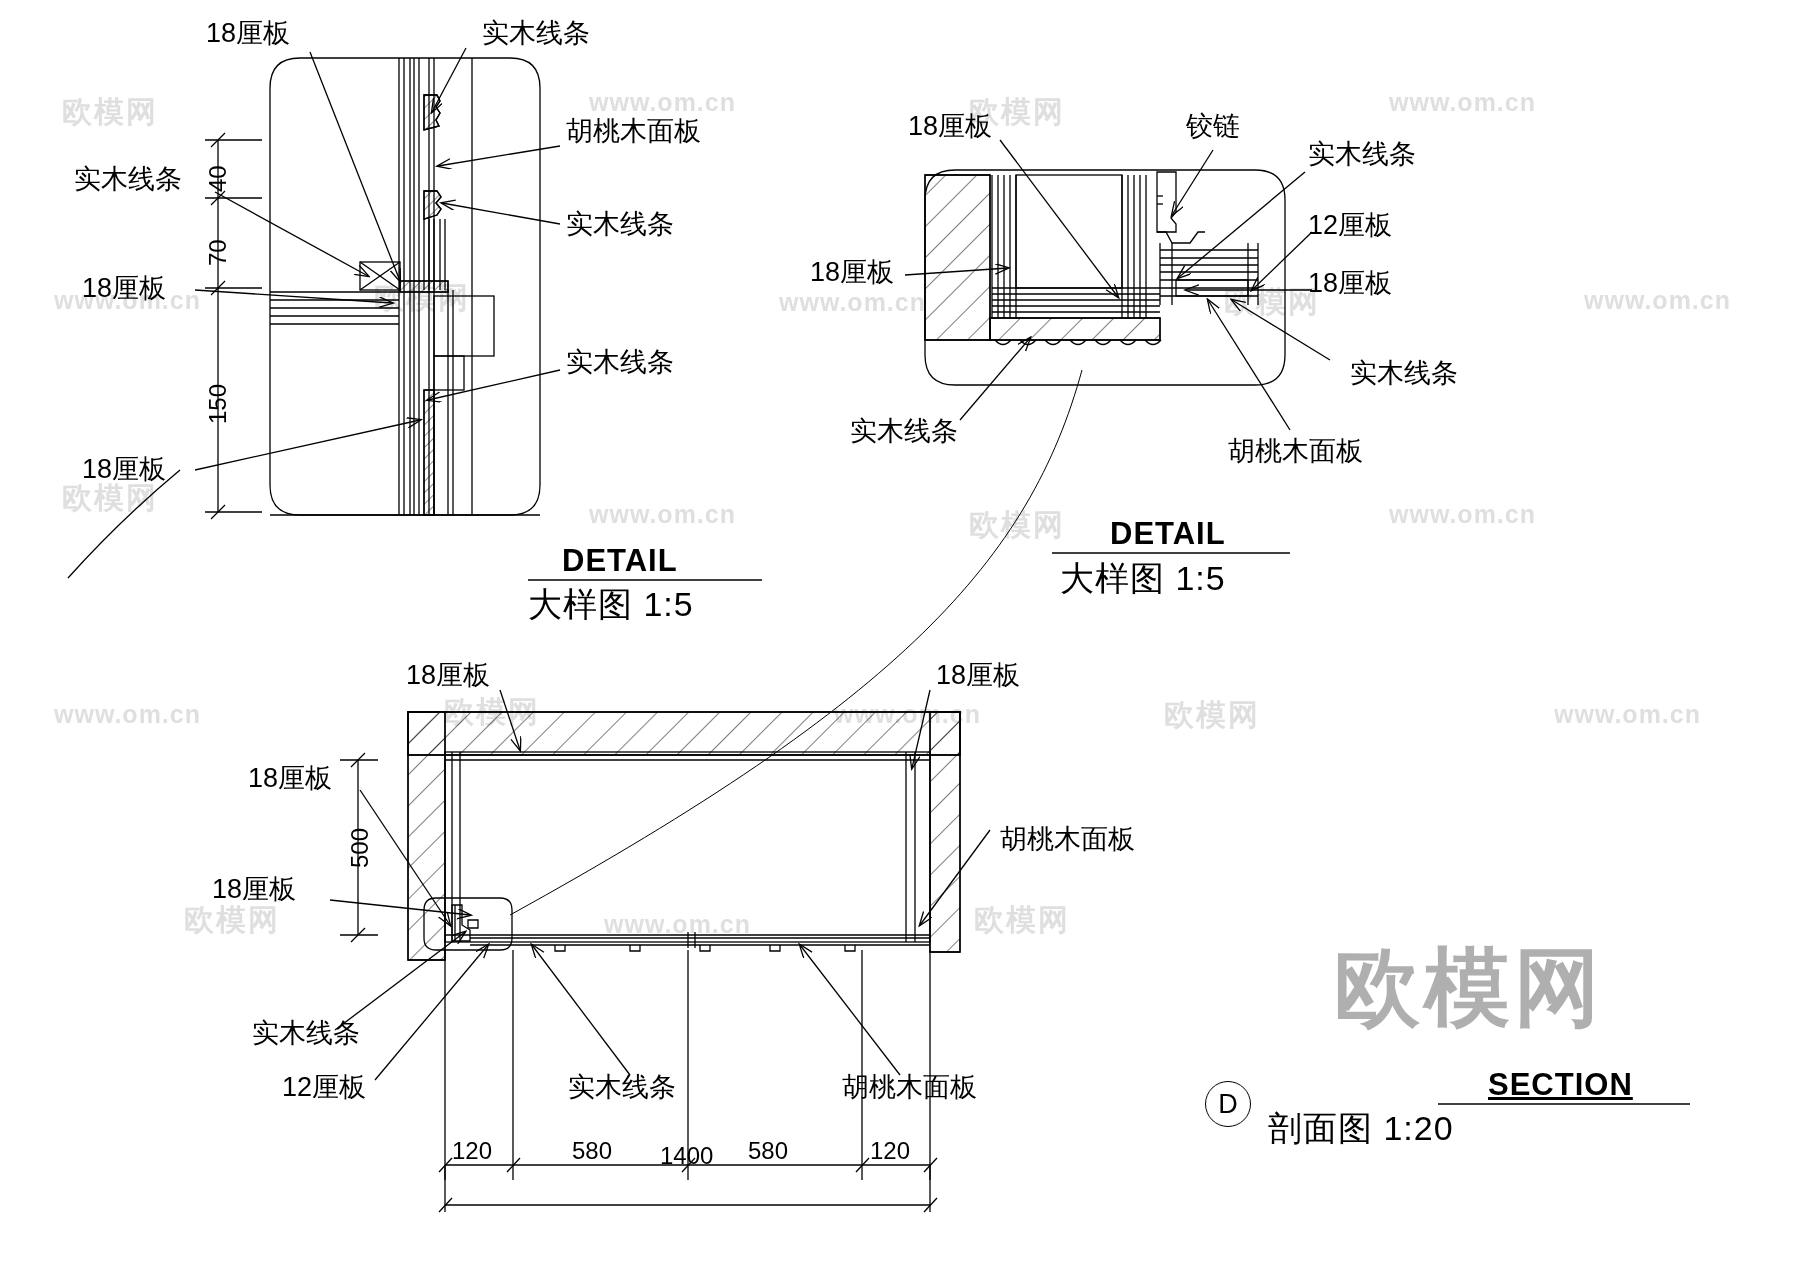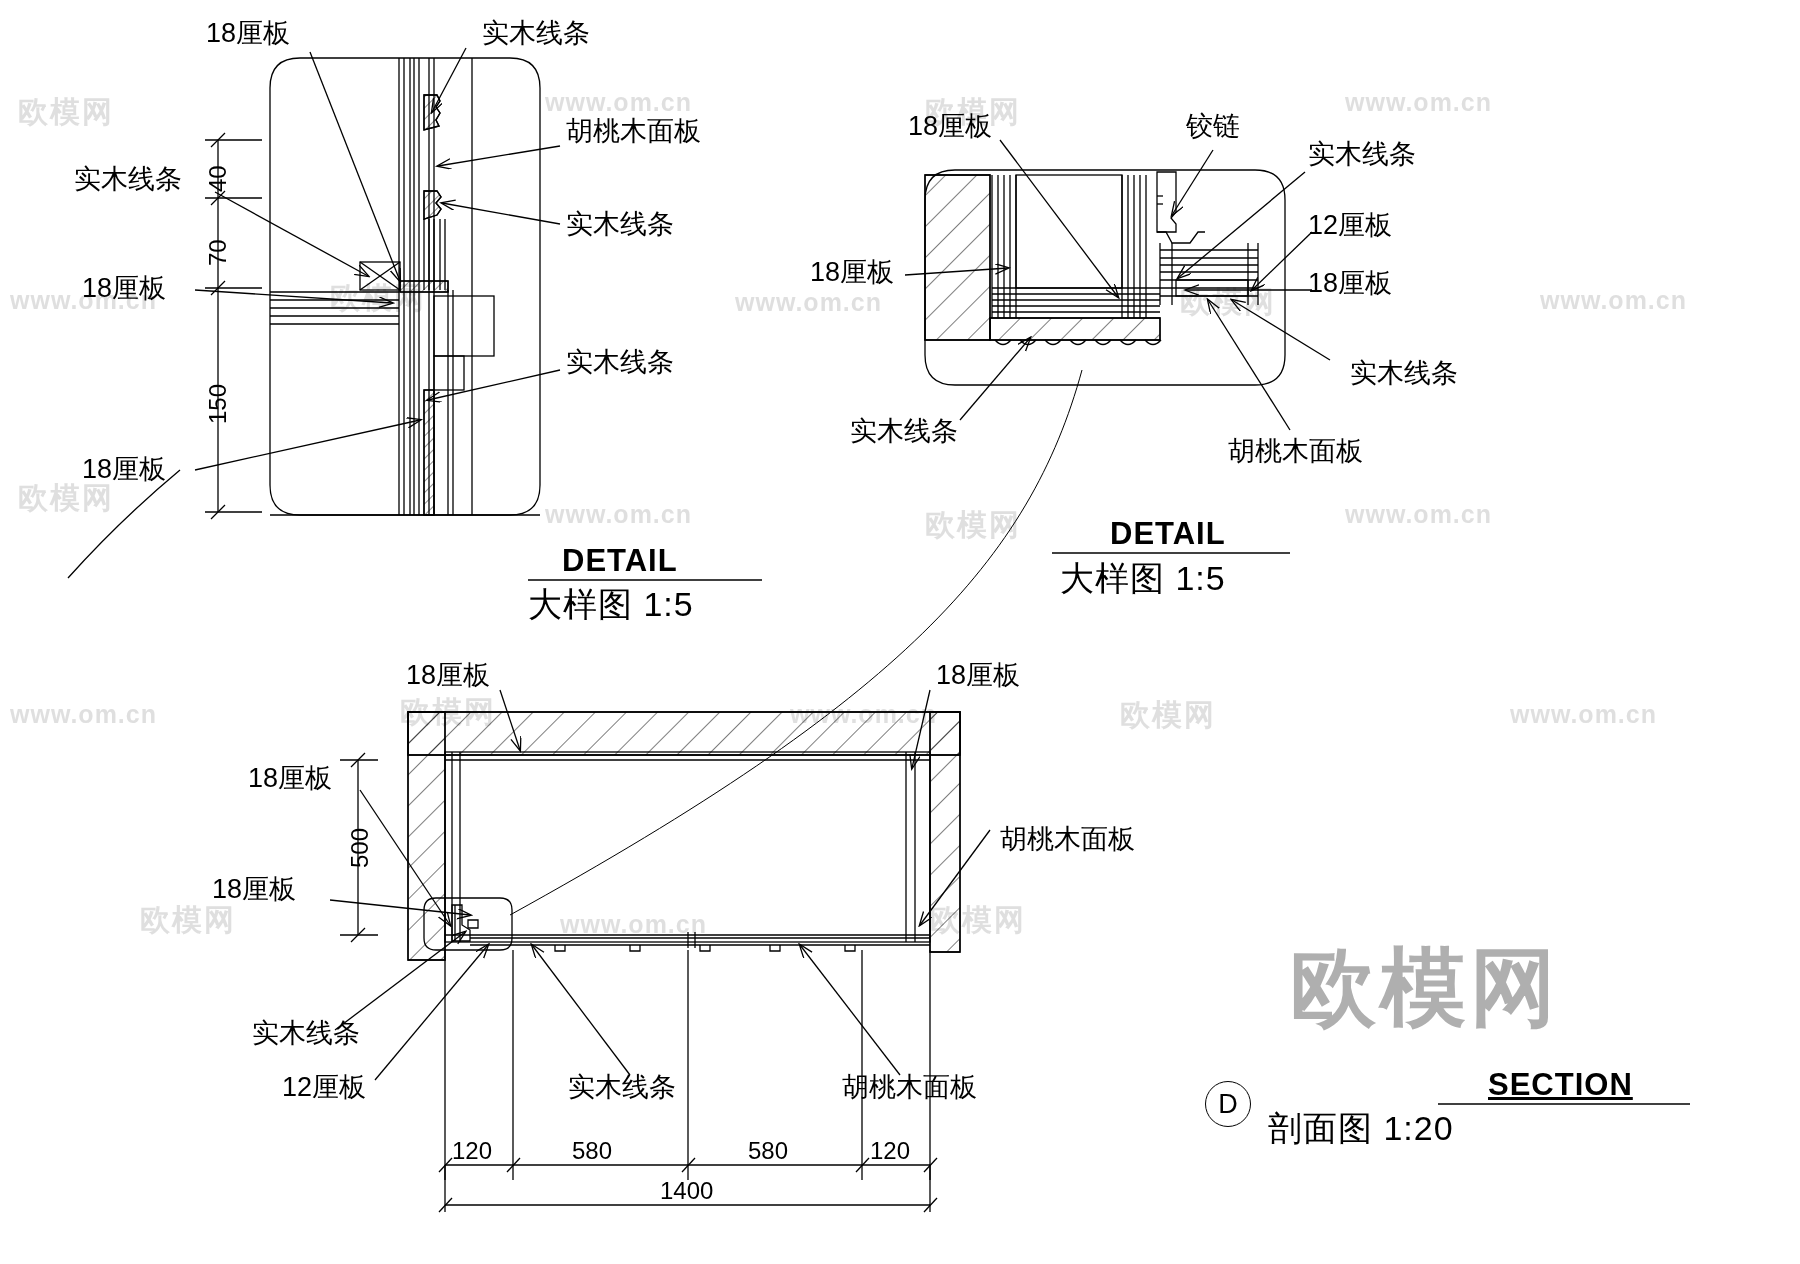--- a/index.html
+++ b/index.html
@@ -60,20 +60,21 @@
     white-space: nowrap;
     letter-spacing: 1px;
   }
   .wm {
     position: absolute;
     color: rgba(150,150,150,0.30);
     font-family: "Liberation Sans", "DejaVu Sans", sans-serif;
     white-space: nowrap;
     pointer-events: none;
     user-select: none;
+    margin-left: 44px;
   }
   .wm-url {
     font-size: 25px;
     letter-spacing: 1px;
     font-weight: bold;
   }
   .wm-cn {
     font-size: 30px;
     font-weight: bold;
     letter-spacing: 2px;
@@ -404,19 +405,19 @@
   <div class="lbl" style="left:252px; top:1020px;">实木线条</div>
   <div class="lbl" style="left:282px; top:1074px;">12厘板</div>
   <div class="lbl" style="left:568px; top:1074px;">实木线条</div>
   <div class="lbl" style="left:842px; top:1074px;">胡桃木面板</div>
 
   <div class="dimtxt vert" style="left:348px; top:868px;">500</div>
   <div class="dimtxt" style="left:452px; top:1139px;">120</div>
   <div class="dimtxt" style="left:572px; top:1139px;">580</div>
   <div class="dimtxt" style="left:748px; top:1139px;">580</div>
   <div class="dimtxt" style="left:870px; top:1139px;">120</div>
-  <div class="dimtxt" style="left:660px; top:1179px;">1400</div>
+  <div class="dimtxt" style="left:660px; top:1144px;">1400</div>
 
   <div class="sec-mark" style="left:1205px; top:1081px;">D</div>
   <div class="title-en" style="left:1488px; top:1067px;text-decoration:underline;">SECTION</div>
   <div class="title-cn" style="left:1268px; top:1106px;">剖面图  1:20</div>
 
 </div>
 
 </body></html>

